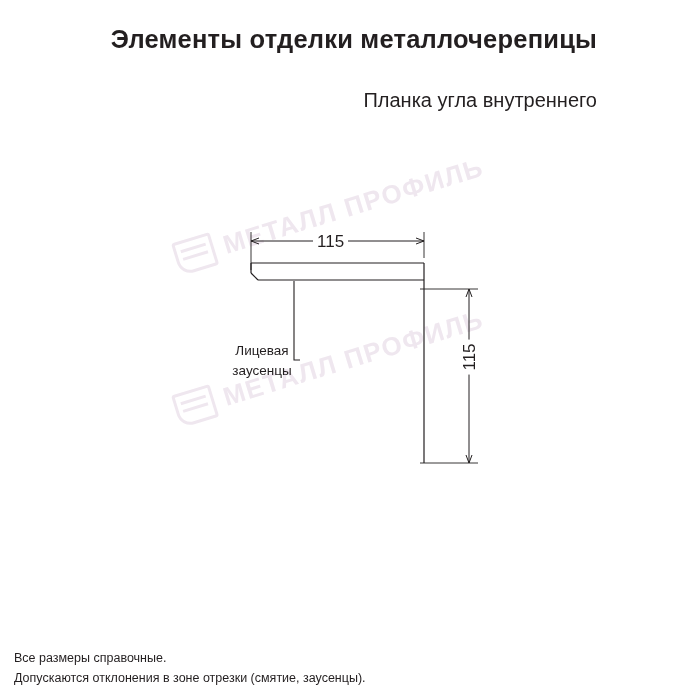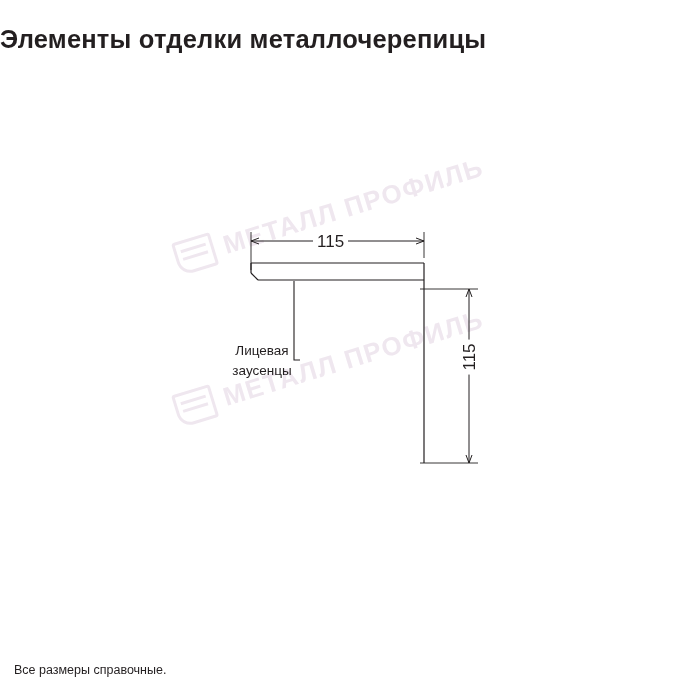--- a/index.html
+++ b/index.html
@@ -15,21 +15,21 @@
     font-family: "Liberation Sans", sans-serif;
     color: #231f20;
   }
 
   
   .title-block {
     position: absolute;
     top: 24px;
     left: 0;
     width: 597px;
-    text-align: left;
+    text-align: right;
   }
   .main-title {
     font-size: 25.5px;
     font-weight: bold;
     letter-spacing: 0.2px;
     line-height: 1.2;
     margin: 0;
   }
   .sub-title {
     font-size: 20px;
@@ -120,32 +120,33 @@
     line-height: 1.45;
     text-align: center;
     color: #231f20;
     width: 80px;
   }
 
   
   .footer {
     position: absolute;
     left: 14px;
-    bottom: 20px;
+    bottom: 12px;
     font-size: 12.5px;
     line-height: 1.55;
     color: #231f20;
   }
   .footer div { white-space: nowrap; }
 </style>
 </head>
 <body>
 
 <div class="title-block">
   <h1 class="main-title">Элементы отделки металлочерепицы</h1>
+  <h2 class="sub-title first">Планка угла внутреннего</h2>
 </div>
 
 <div class="watermark" id="wm1">
   <span class="wm-mark"></span>
   <span class="wm-text">МЕТАЛЛ ПРОФИЛЬ</span>
 </div>
 <div class="watermark" id="wm2">
   <span class="wm-mark"></span>
   <span class="wm-text">МЕТАЛЛ ПРОФИЛЬ</span>
 </div>
@@ -192,13 +193,14 @@
 <div class="dim-label" id="dim-top">115</div>
 <div class="dim-label" id="dim-right">115</div>
 
 <div class="face-label">
   <div>Лицевая</div>
   <div>заусенцы</div>
 </div>
 
 <div class="footer">
   <div>Все размеры справочные.</div>
+  <div>Допускаются отклонения в зоне отрезки (смятие, заусенцы).</div>
 </div>
 
 </body></html>

